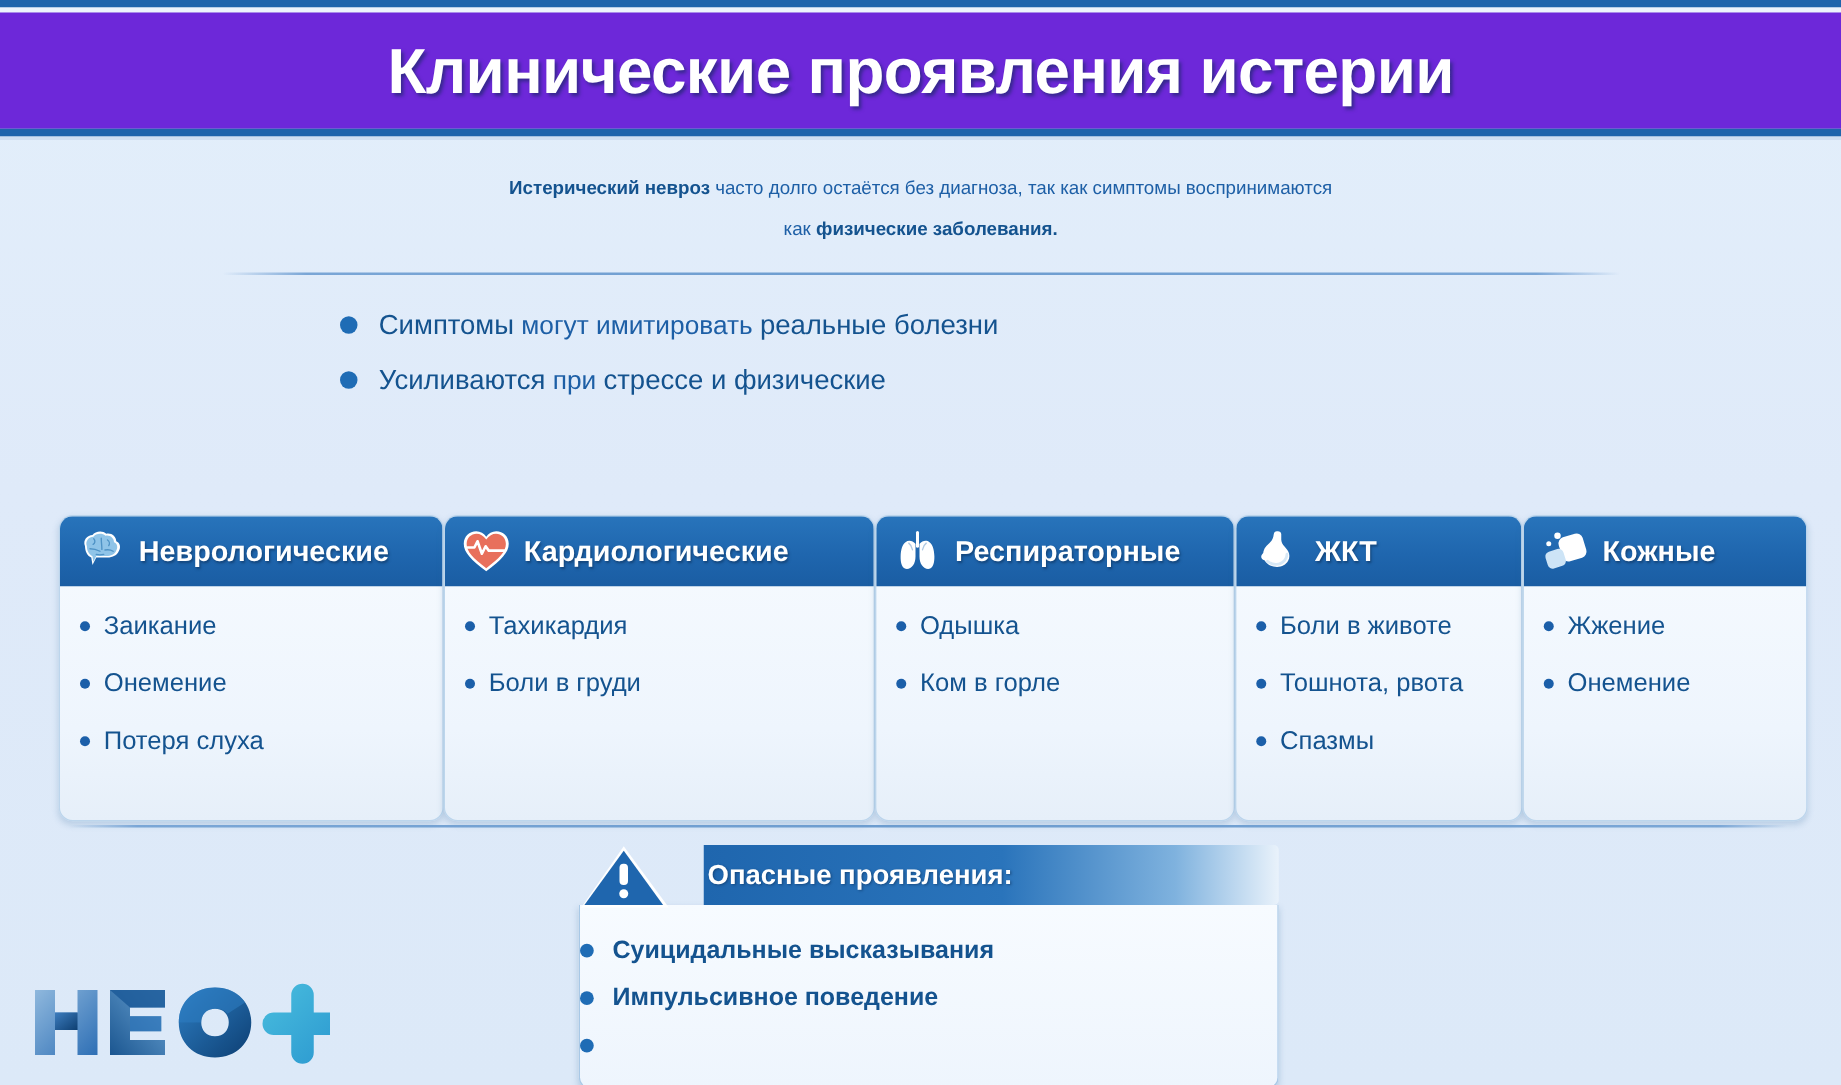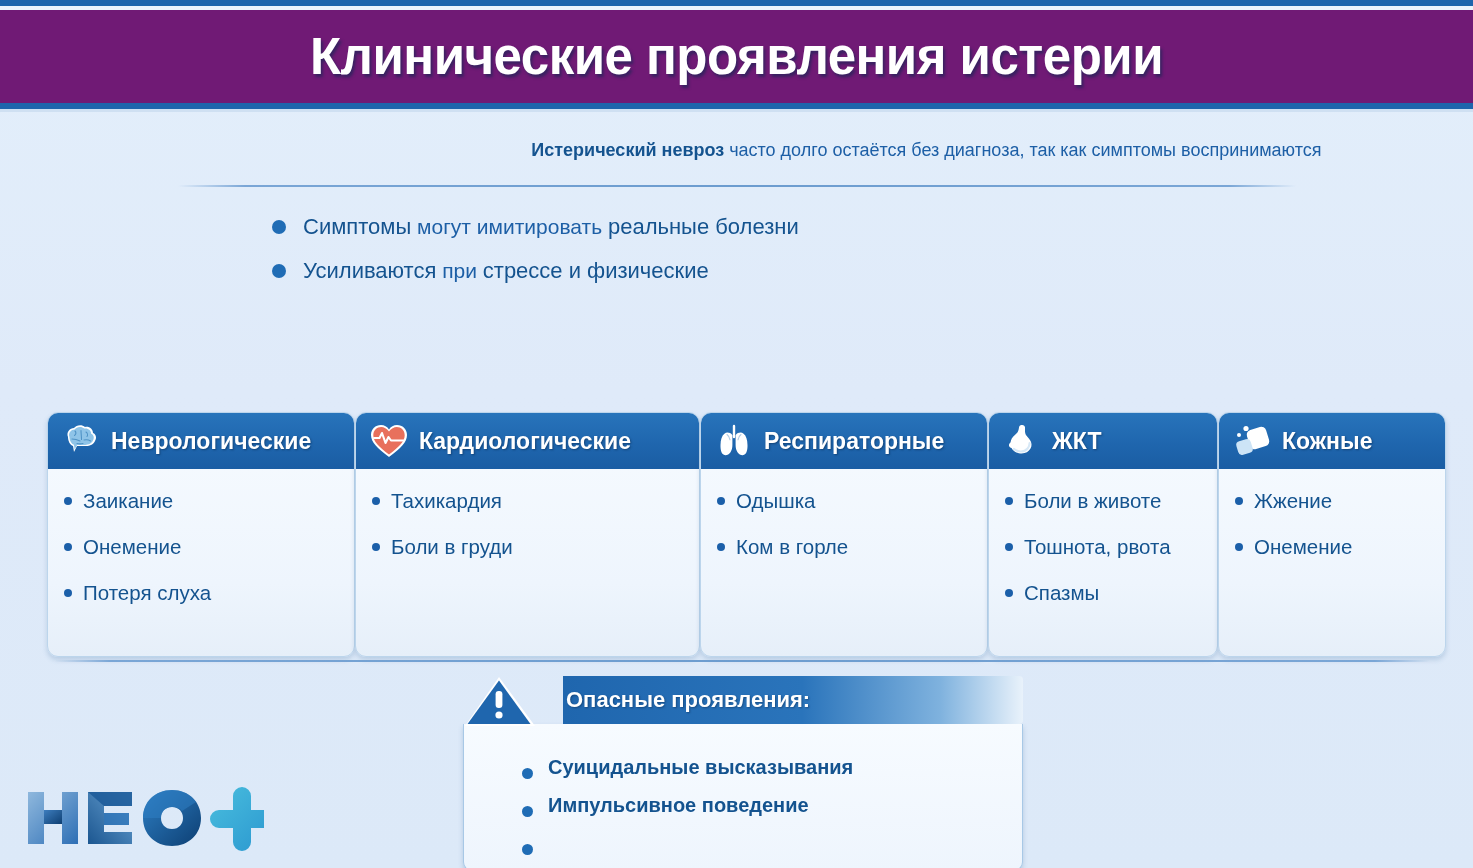--- a/index.html
+++ b/index.html
@@ -8,34 +8,34 @@
   body {
     font-family:"Liberation Sans", sans-serif;
     background:linear-gradient(180deg,#e3effb 0%,#dfeaf9 45%,#dce9f8 100%);
     overflow:hidden; position:relative;
   }
 
   
   .hdr-band-top { height:6px; background:#1e65ac; }
   .hdr-rule     { height:4px; background:#ecf4fc; }
   .hdr-main {
-    height:93px; background:#701a75;
+    height:93px; background:#6d28d9;
     display:flex; align-items:center; justify-content:center;
   }
   .hdr-title {
     color:#ffffff; font-size:51px; font-weight:bold;
     letter-spacing:-0.5px;
     text-shadow:2px 3px 3px rgba(10,40,80,.55);
   }
   .hdr-band-bot { height:9px; background:#1e65ac; border-bottom:3px solid #cfe0f2; }
 
   
   .intro {
-    margin:22px auto 0; width:1170px; text-align:right;
-    color:#1d5fa6; font-size:18px; line-height:33px;
+    margin:22px auto 0; width:1170px; text-align:center;
+    color:#1d5fa6; font-size:15px; line-height:33px;
   }
   .intro b { font-weight:bold; color:#14538f; }
   .divider-top {
     width:1118px; height:2px; margin:18px auto 0;
     background:linear-gradient(90deg,rgba(120,165,215,0) 0%,#7aa6d6 6%,#6c9ccf 50%,#7aa6d6 94%,rgba(120,165,215,0) 100%);
   }
 
   
   .keys { margin:18px 0 0 272px; }
   .key-row { display:flex; align-items:center; height:44px; }
@@ -100,21 +100,21 @@
   .warn-title {
     color:#fff; font-size:22px; font-weight:bold;
     text-shadow:1px 1px 2px rgba(8,35,70,.45); white-space:nowrap;
   }
   .warn-body {
     background:linear-gradient(180deg,#f7fbff 0%,#eef5fd 100%);
     border:1px solid #a8c8e6; border-top:none;
     border-radius:0 0 9px 9px; padding:17px 0 15px 0;
     box-shadow:0 3px 5px rgba(60,110,160,.25);
   }
-  .warn-li { display:flex; align-items:flex-end; height:38px; padding-left:58px; }
+  .warn-li { display:flex; align-items:center; height:38px; }
   .warn-li-dot {
     width:11px; height:11px; border-radius:50%; background:#1f6cb5;
     margin-right:15px; flex:none;
   }
   .warn-li-text { color:#14538f; font-size:20px; font-weight:bold; }
 
   
   .logo { position:absolute; left:22px; top:782px; }
 </style>
 </head>
@@ -125,20 +125,23 @@
   <div class="hdr-rule"></div>
   <div class="hdr-main">
     <h1 class="hdr-title">Клинические проявления истерии</h1>
   </div>
   <div class="hdr-band-bot"></div>
 </div>
 
 <div class="intro">
   <div>
     <b>Истерический невроз</b><span> часто долго остаётся без диагноза, так как симптомы воспринимаются</span>
+  </div>
+  <div>
+    <span>как </span><b>физические заболевания.</b>
   </div>
 </div>
 <div class="divider-top"></div>
 
 <div class="keys">
   <div class="key-row">
     <span class="key-dot"></span>
     <span class="key-text"><b>Симптомы</b><span> могут имитировать </span><b>реальные болезни</b></span>
   </div>
   <div class="key-row">

